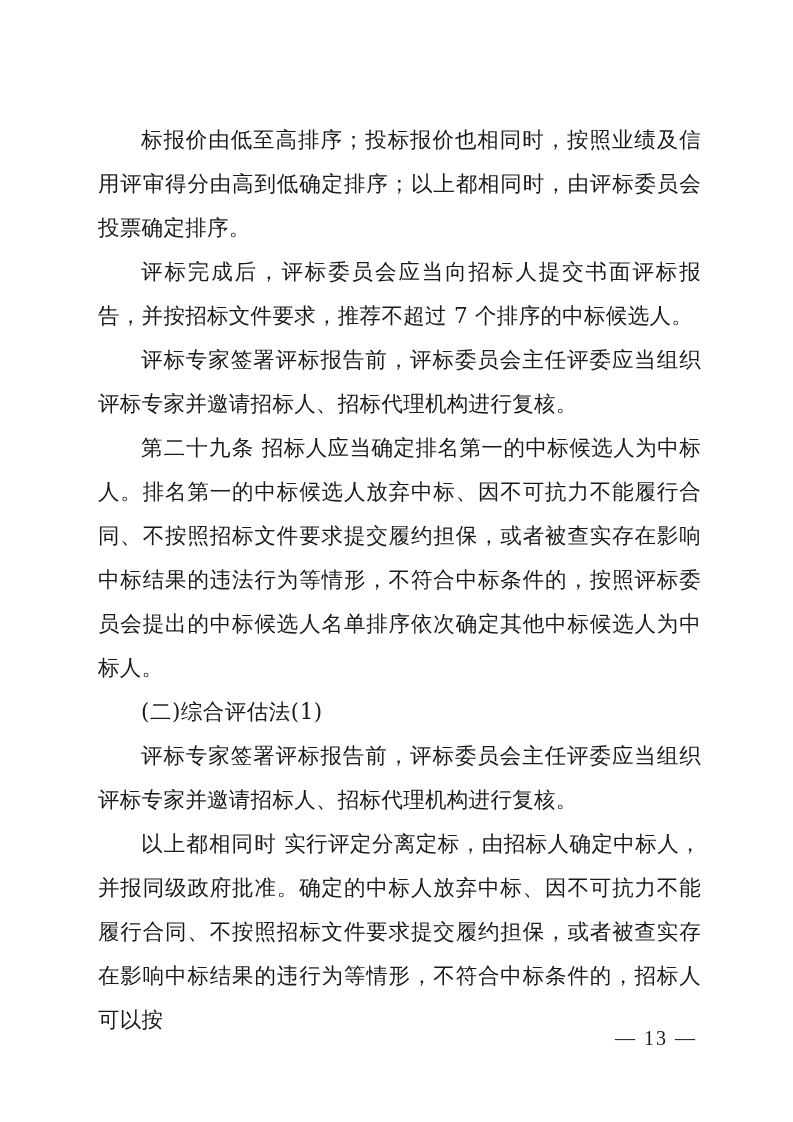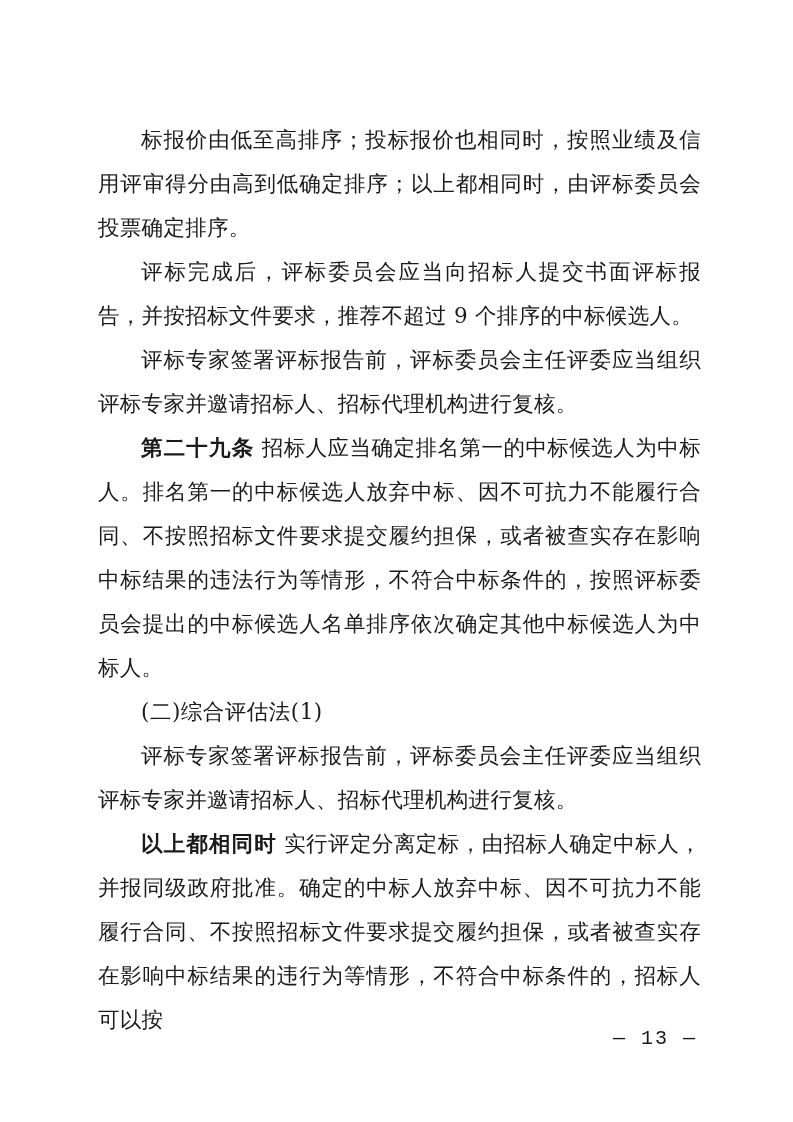--- a/index.html
+++ b/index.html
@@ -29,54 +29,54 @@
     line-height: 44px;
     text-align: justify;
     text-justify: inter-ideograph;
     letter-spacing: 0.3px;
   }
   .para {
     margin: 0;
     text-indent: 2em;
   }
   .para .lead {
-    font-weight: bold;
+    font-weight: normal;
     letter-spacing: 1px;
   }
   .section-head {
     margin: 0;
     text-indent: 2em;
     font-weight: normal;
     letter-spacing: 0.5px;
   }
   .page-number {
     position: absolute;
     left: 0;
     right: 0;
     bottom: 72px;
     text-align: right;
     padding-right: 96px;
     font-size: 20px;
-    font-family: Liberation Mono, monospace;
+    font-family: Liberation Serif, serif;
     color: #1a1a1a;
     letter-spacing: 2px;
   }
 </style>
 </head>
 <body>
 
 <div class="page">
   <div class="doc-body">
 
     <p class="para">
       <span>标报价由低至高排序；投标报价也相同时，按照业绩及信用评审得分由高到低确定排序；以上都相同时，由评标委员会投票确定排序。</span>
     </p>
 
     <p class="para">
-      <span>评标完成后，评标委员会应当向招标人提交书面评标报告，并按招标文件要求，推荐不超过 9 个排序的中标候选人。</span>
+      <span>评标完成后，评标委员会应当向招标人提交书面评标报告，并按招标文件要求，推荐不超过 7 个排序的中标候选人。</span>
     </p>
 
     <p class="para">
       <span>评标专家签署评标报告前，评标委员会主任评委应当组织评标专家并邀请招标人、招标代理机构进行复核。</span>
     </p>
 
     <p class="para">
       <span class="lead">第二十九条</span>
       <span>招标人应当确定排名第一的中标候选人为中标人。排名第一的中标候选人放弃中标、因不可抗力不能履行合同、不按照招标文件要求提交履约担保，或者被查实存在影响中标结果的违法行为等情形，不符合中标条件的，按照评标委员会提出的中标候选人名单排序依次确定其他中标候选人为中标人。</span>
     </p>

